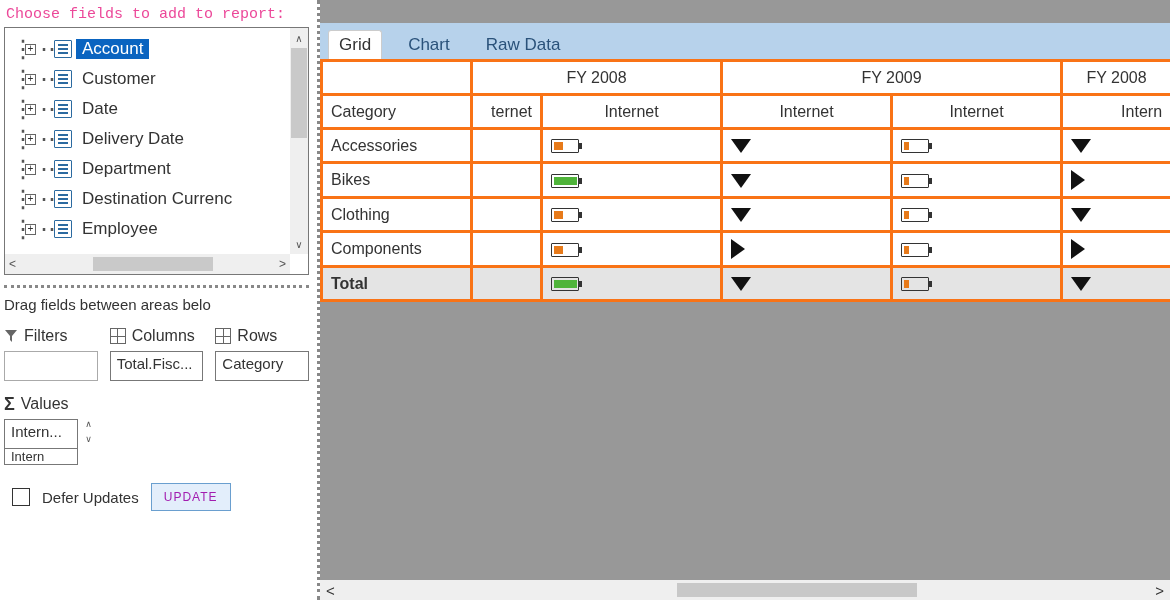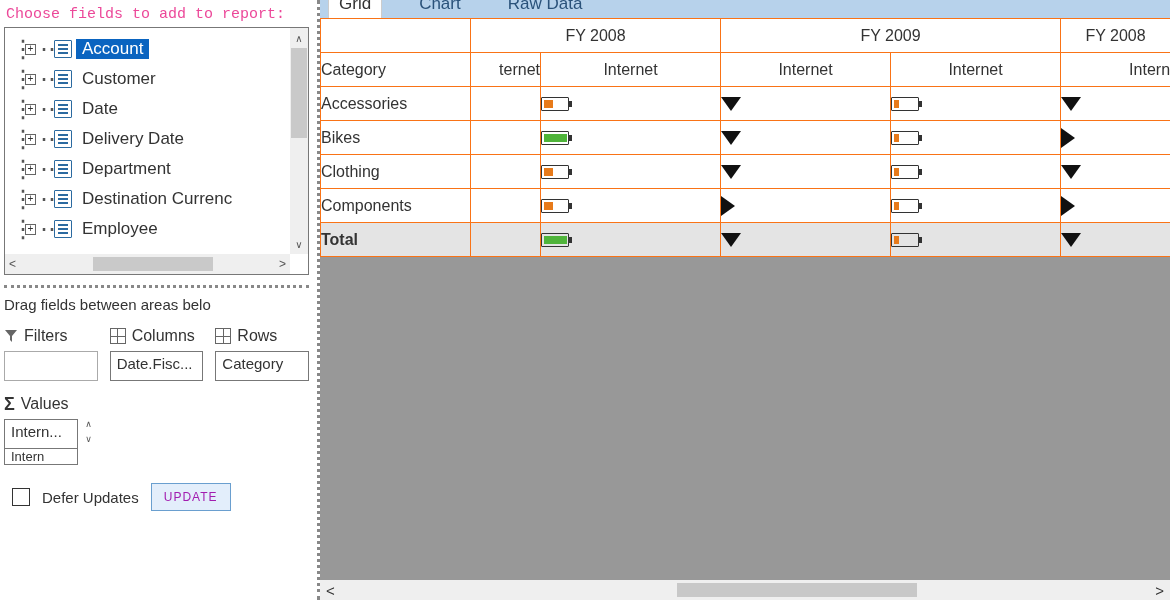--- a/index.html
+++ b/index.html
@@ -216,25 +216,26 @@
 .right-panel {
   flex: 1;
   display: flex;
   flex-direction: column;
   background: #989898;
   overflow: hidden;
   position: relative;
 }
 .tabstrip {
   background: #b7d2eb;
-  height: 18px;
+  height: 36px;
   display: flex;
   align-items: flex-end;
   padding-left: 8px;
-  gap: 27px;
+  gap: 16px;
+  margin-top: 23px;
 }
 .tab {
   padding: 4px 10px;
   font-size: 17px;
   color: #2a527a;
   cursor: pointer;
   border-radius: 3px 3px 0 0;
 }
 .tab.active {
   background: #fff;
@@ -245,22 +246,22 @@
 .grid-wrap {
   background: #fff;
   flex-shrink: 0;
 }
 table.pivot {
   border-collapse: collapse;
   width: 100%;
   table-layout: fixed;
 }
 table.pivot th, table.pivot td {
-  border: 1px solid #f97316;
-  padding: 6px 0;
+  border: 3px solid #f97316;
+  padding: 6px 8px;
   font-size: 16px;
   background: #fff;
   height: 34px;
   overflow: hidden;
   white-space: nowrap;
 }
 th.group-header {
   background: #f4f4f4;
   text-align: center;
   font-weight: normal;
@@ -433,21 +434,21 @@
       </div>
       <div class="area-box empty"></div>
     </div>
 
     <div>
       <div class="area-header">
         <span class="grid-icon"></span>
         <span>Columns</span>
       </div>
       <div class="area-box">
-        <span>Date.Fisc...</span>
+        <span>Total.Fisc...</span>
       </div>
     </div>
 
     <div>
       <div class="area-header">
         <span class="grid-icon"></span>
         <span>Rows</span>
       </div>
       <div class="area-box">
         <span>Category</span>

